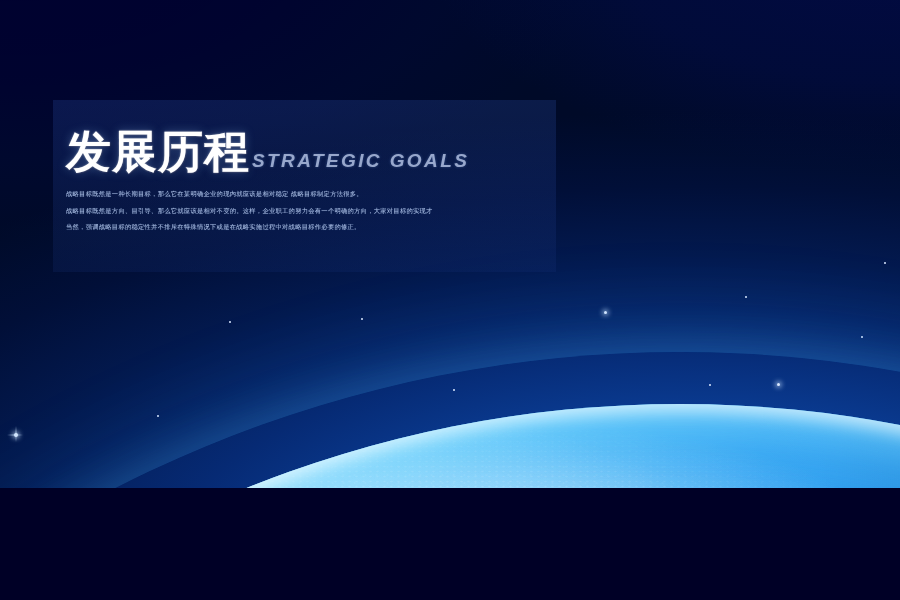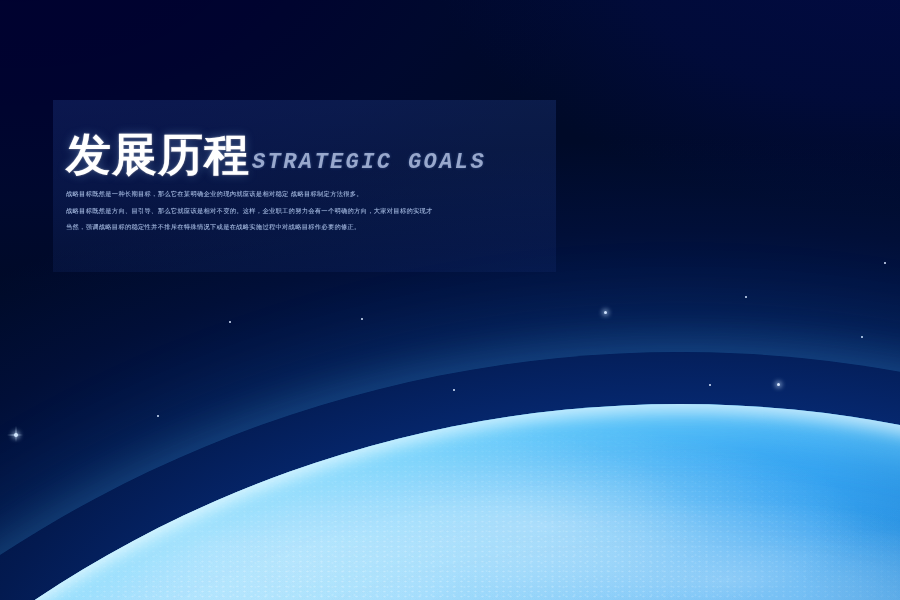--- a/index.html
+++ b/index.html
@@ -4,21 +4,21 @@
 <title>发展历程 STRATEGIC GOALS</title>
 <style>
   html, body {
     margin: 0;
     padding: 0;
     background: #000026;
   }
   #stage {
     position: relative;
     width: 900px;
-    height: 600px;
+    height: 488px;
     overflow: hidden;
     font-family: "Liberation Sans", sans-serif;
     background: #000000;
   }
 
   
   .space-base {
     position: absolute;
     inset: 0;
     background:
@@ -181,22 +181,22 @@
     line-height: 1;
     color: #ffffff;
     letter-spacing: 1px;
     text-shadow:
       0 0 2px rgba(255,255,255,0.55),
       0 0 10px rgba(150,200,255,0.35),
       1px 1px 2px rgba(0,0,40,0.6);
     white-space: nowrap;
   }
   .title-en {
-    font-family: Liberation Mono, monospace;
-    font-size: 22px;
+    font-family: Liberation Sans, sans-serif;
+    font-size: 19px;
     font-weight: 700;
     font-style: italic;
     letter-spacing: 2.4px;
     color: rgba(186,200,232,0.78);
     margin-left: 2px;
     padding-bottom: 3px;
     white-space: nowrap;
     text-shadow: 0 0 3px rgba(120,160,230,0.35);
     margin-top: 32px;
   }

